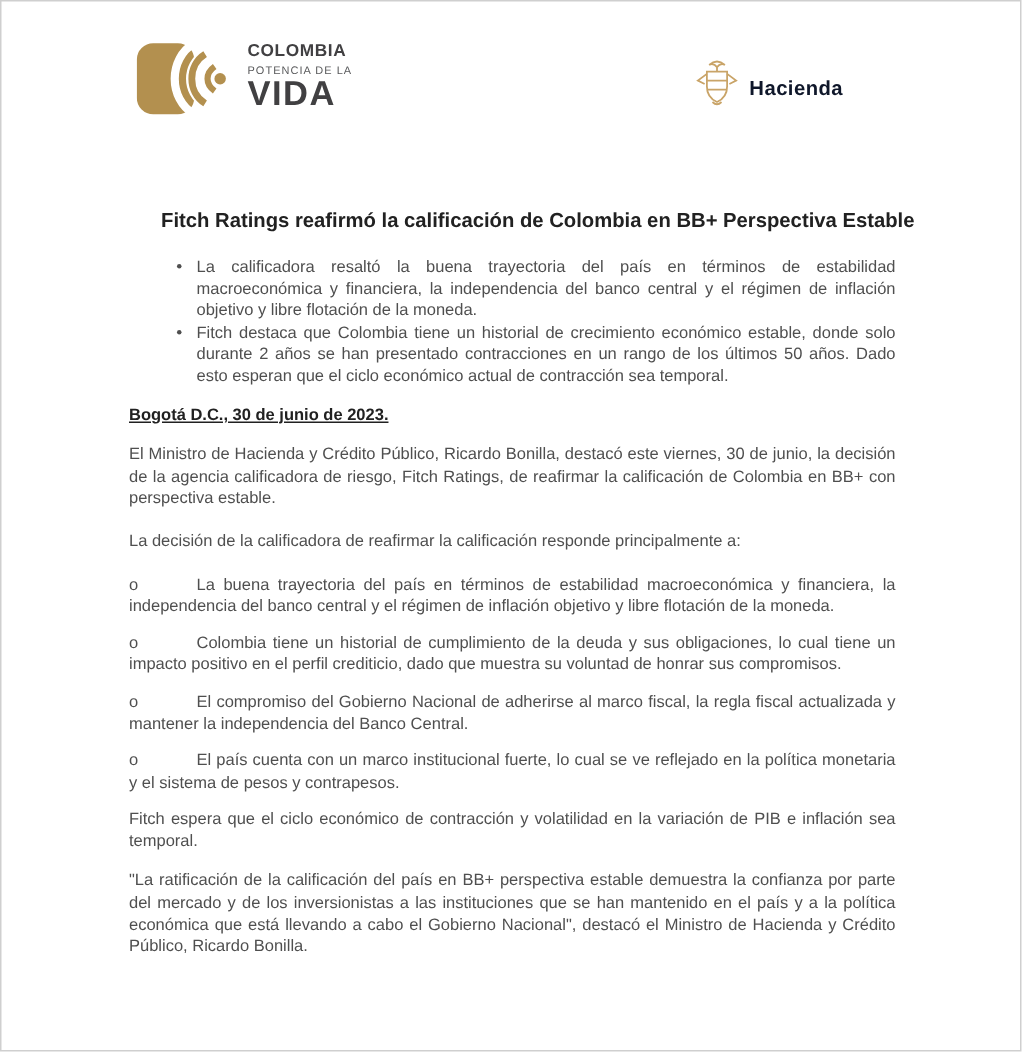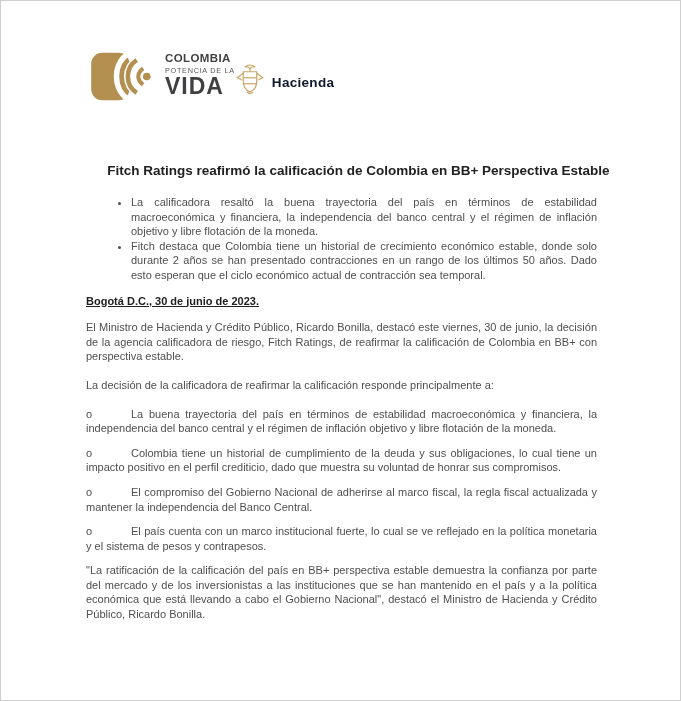--- a/index.html
+++ b/index.html
@@ -10,25 +10,24 @@
     color:#4f4f4f;
     overflow:hidden;
     box-sizing:border-box;
     border:1px solid #cfcfcf;
   }
   .page{width:681px;height:701px;position:relative;}
 
   
   .header{
     display:flex;
-    justify-content:flex-start;
+    justify-content:space-between;
     align-items:flex-start;
     padding:26px 120px 0 90px;
     height:62px;
-    margin-top:24px;
   }
   .brand-left{display:flex;align-items:flex-start;gap:8px;}
   .brand-text{padding-top:2px;color:#414042;line-height:1;}
   .brand-l1{font-weight:bold;font-size:11.5px;letter-spacing:0.4px;}
   .brand-l2{font-size:7.3px;letter-spacing:0.7px;margin-top:2.5px;color:#58595b;}
   .brand-l3{font-weight:bold;font-size:23px;letter-spacing:1px;margin-top:1px;}
   .brand-right{display:flex;align-items:center;gap:7px;margin-top:11px;}
   .hacienda-label{
     color:#0f172a;font-weight:bold;font-size:13.5px;letter-spacing:0.3px;
   }
@@ -133,18 +132,19 @@
     <p>La decisión de la calificadora de reafirmar la calificación responde principalmente a:</p>
 
     <p class="o-item"><span class="o-marker">o</span><span>La buena trayectoria del país en términos de estabilidad macroeconómica y financiera, la independencia del banco central y el régimen de inflación objetivo y libre flotación de la moneda.</span></p>
 
     <p class="o-item"><span class="o-marker">o</span><span>Colombia tiene un historial de cumplimiento de la deuda y sus obligaciones, lo cual tiene un impacto positivo en el perfil crediticio, dado que muestra su voluntad de honrar sus compromisos.</span></p>
 
     <p class="o-item"><span class="o-marker">o</span><span>El compromiso del Gobierno Nacional de adherirse al marco fiscal, la regla fiscal actualizada y mantener la independencia del Banco Central.</span></p>
 
     <p class="o-item"><span class="o-marker">o</span><span>El país cuenta con un marco institucional fuerte, lo cual se ve reflejado en la política monetaria y el sistema de pesos y contrapesos.</span></p>
 
+    <p class="closing">Fitch espera que el ciclo económico de contracción y volatilidad en la variación de PIB e inflación sea temporal.</p>
 
     <p class="last">"La ratificación de la calificación del país en BB+ perspectiva estable demuestra la confianza por parte del mercado y de los inversionistas a las instituciones que se han mantenido en el país y a la política económica que está llevando a cabo el Gobierno Nacional", destacó el Ministro de Hacienda y Crédito Público, Ricardo Bonilla.</p>
 
   </div>
 
 </div>
 
 </body></html>

